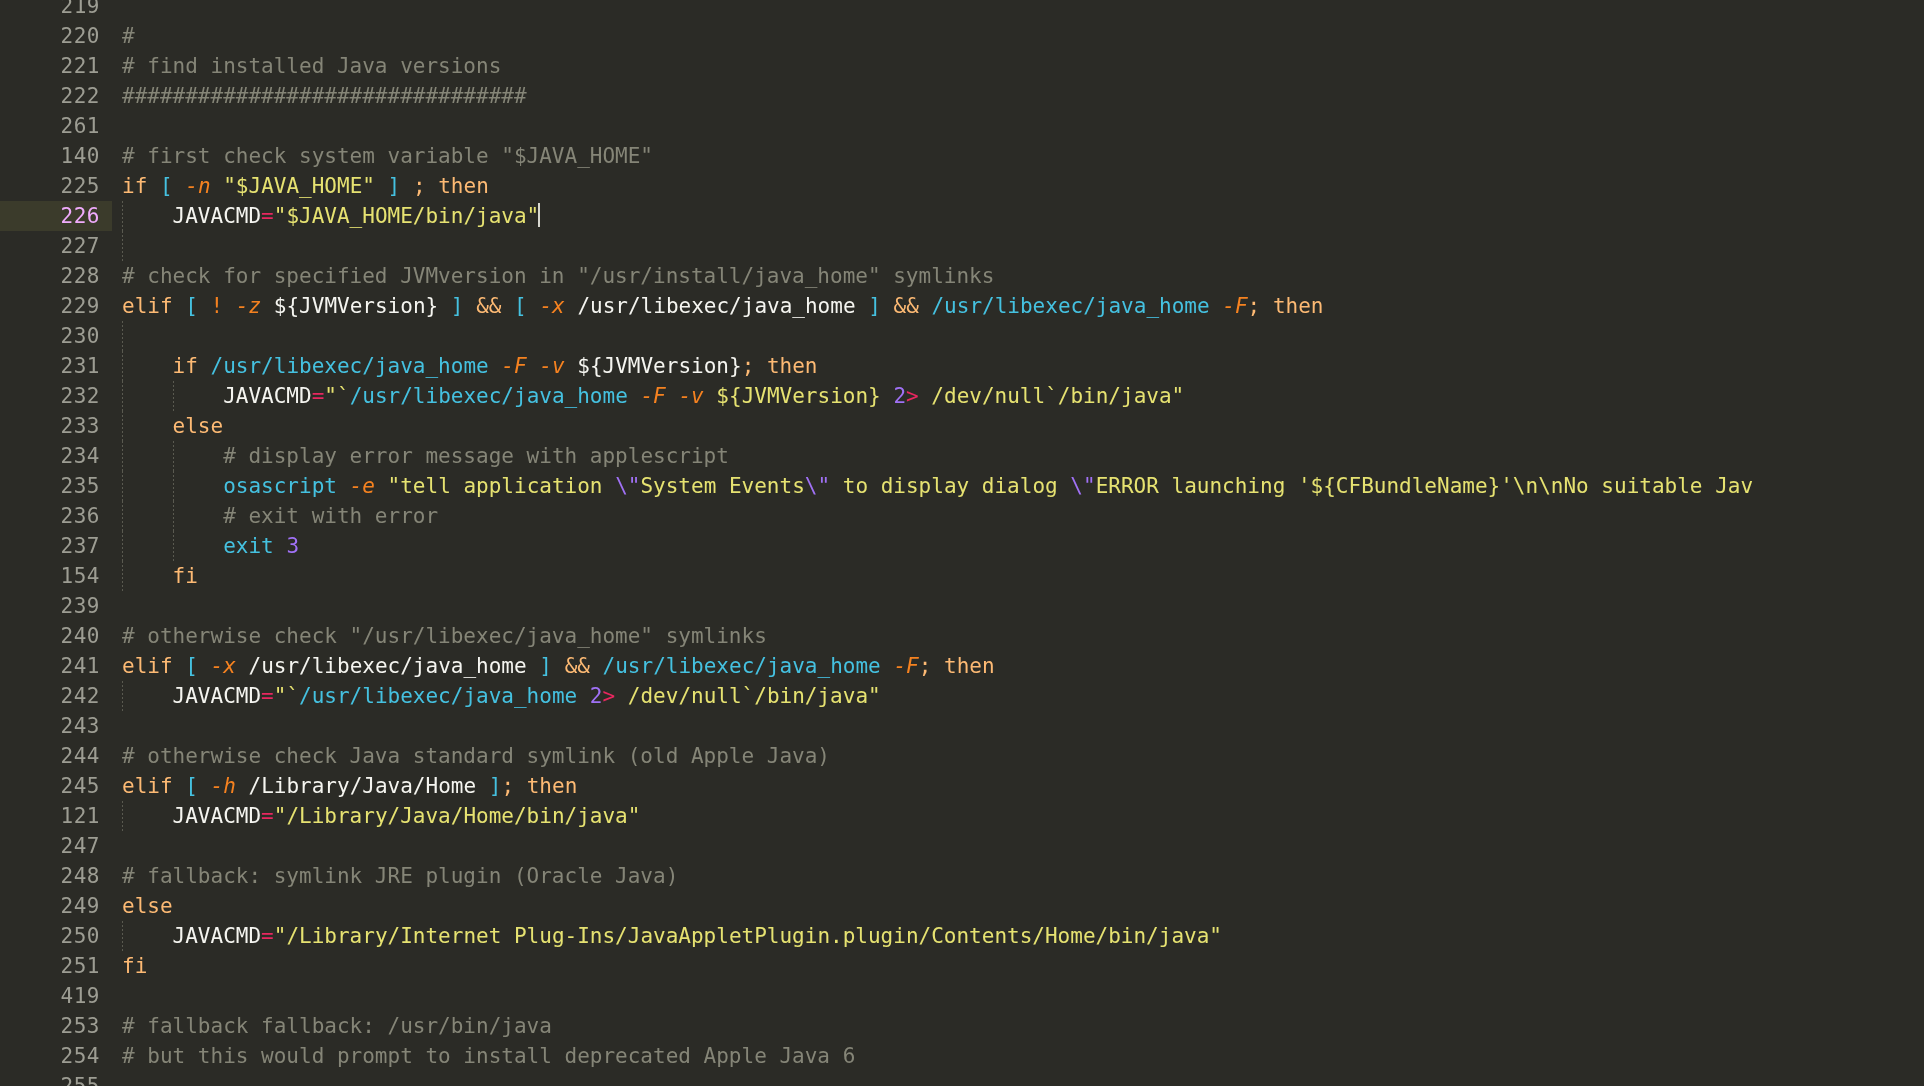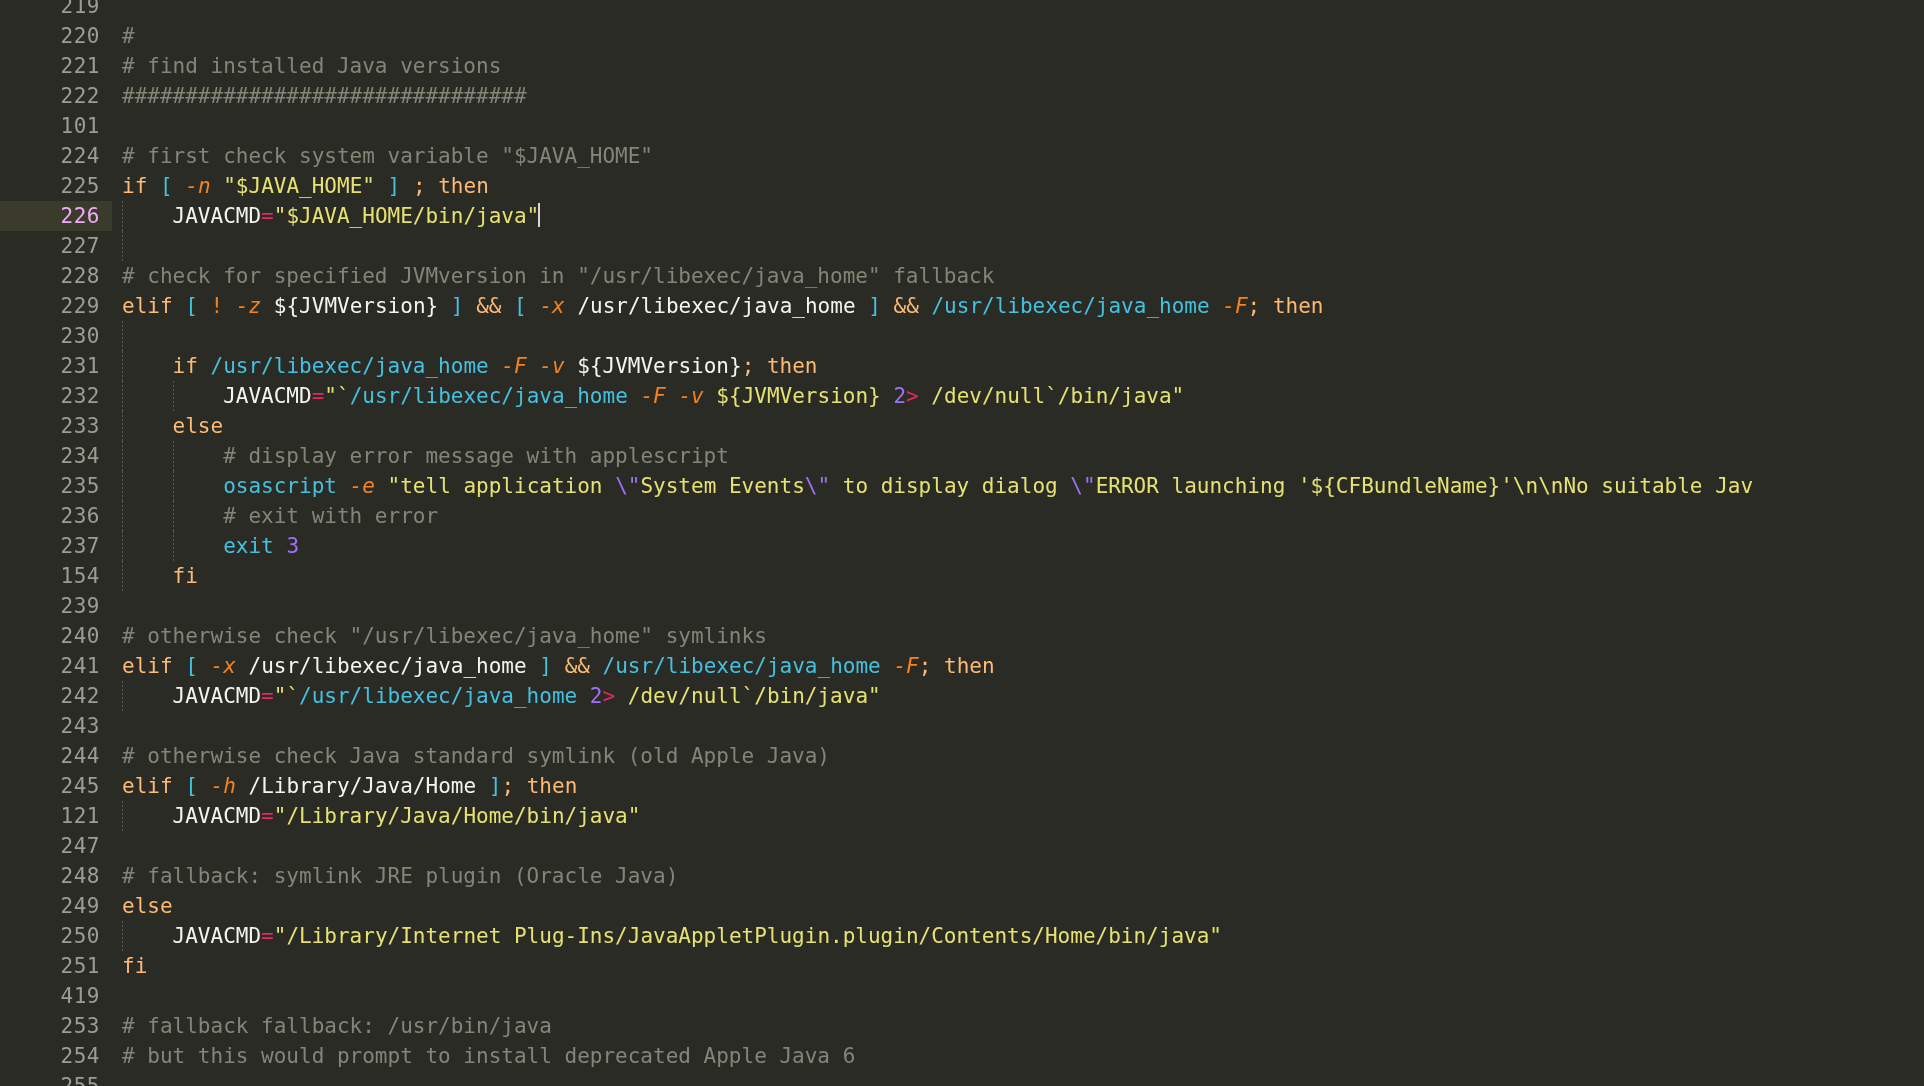--- a/index.html
+++ b/index.html
@@ -71,26 +71,26 @@
 </style>
 </head>
 <body>
 
 <div id="editor">
   <div class="rows" id="rows">
       <div class="row"><div class="gutter">219</div><div class="guides"></div><div class="code"></div></div>
       <div class="row"><div class="gutter">220</div><div class="guides"></div><div class="code"><span class="cmt">#</span></div></div>
       <div class="row"><div class="gutter">221</div><div class="guides"></div><div class="code"><span class="cmt"># find installed Java versions</span></div></div>
       <div class="row"><div class="gutter">222</div><div class="guides"></div><div class="code"><span class="cmt">################################</span></div></div>
-      <div class="row"><div class="gutter">101</div><div class="guides"></div><div class="code"></div></div>
-      <div class="row"><div class="gutter">224</div><div class="guides"></div><div class="code"><span class="cmt"># first check system variable "$JAVA_HOME"</span></div></div>
+      <div class="row"><div class="gutter">261</div><div class="guides"></div><div class="code"></div></div>
+      <div class="row"><div class="gutter">140</div><div class="guides"></div><div class="code"><span class="cmt"># first check system variable "$JAVA_HOME"</span></div></div>
       <div class="row"><div class="gutter">225</div><div class="guides"></div><div class="code"><span class="kw">if</span><span class="plain"> </span><span class="br">[</span><span class="plain"> </span><span class="flag">-n</span><span class="plain"> </span><span class="str">"$JAVA_HOME"</span><span class="plain"> </span><span class="br">]</span><span class="plain"> </span><span class="kw">;</span><span class="plain"> </span><span class="kw">then</span></div></div>
       <div class="row cur"><div class="gutter">226</div><div class="guides"><div class="g" style="left: 0px;"></div></div><div class="code"><span class="plain">    JAVACMD</span><span class="eq">=</span><span class="str">"$JAVA_HOME/bin/java"</span><span class="caret"></span></div></div>
       <div class="row"><div class="gutter">227</div><div class="guides"><div class="g" style="left: 0px;"></div></div><div class="code"></div></div>
-      <div class="row"><div class="gutter">228</div><div class="guides"></div><div class="code"><span class="cmt"># check for specified JVMversion in "/usr/libexec/java_home" fallback</span></div></div>
+      <div class="row"><div class="gutter">228</div><div class="guides"></div><div class="code"><span class="cmt"># check for specified JVMversion in "/usr/install/java_home" symlinks</span></div></div>
       <div class="row"><div class="gutter">229</div><div class="guides"></div><div class="code"><span class="kw">elif</span><span class="plain"> </span><span class="br">[</span><span class="plain"> </span><span class="op">!</span><span class="plain"> </span><span class="flag">-z</span><span class="plain"> </span><span class="var">${JVMVersion}</span><span class="plain"> </span><span class="br">]</span><span class="plain"> </span><span class="kw">&amp;&amp;</span><span class="plain"> </span><span class="br">[</span><span class="plain"> </span><span class="flag">-x</span><span class="plain"> </span><span class="plain">/usr/libexec/java_home</span><span class="plain"> </span><span class="br">]</span><span class="plain"> </span><span class="kw">&amp;&amp;</span><span class="plain"> </span><span class="path">/usr/libexec/java_home</span><span class="plain"> </span><span class="flag">-F</span><span class="kw">;</span><span class="plain"> </span><span class="kw">then</span></div></div>
       <div class="row"><div class="gutter">230</div><div class="guides"><div class="g" style="left: 0px;"></div></div><div class="code"></div></div>
       <div class="row"><div class="gutter">231</div><div class="guides"><div class="g" style="left: 0px;"></div></div><div class="code"><span class="plain">    </span><span class="kw">if</span><span class="plain"> </span><span class="path">/usr/libexec/java_home</span><span class="plain"> </span><span class="flag">-F</span><span class="plain"> </span><span class="flag">-v</span><span class="plain"> </span><span class="var">${JVMVersion}</span><span class="kw">;</span><span class="plain"> </span><span class="kw">then</span></div></div>
       <div class="row"><div class="gutter">232</div><div class="guides"><div class="g" style="left: 0px;"></div><div class="g" style="left: 50.56px;"></div></div><div class="code"><span class="plain">        JAVACMD</span><span class="eq">=</span><span class="str">"</span><span class="str">`</span><span class="path">/usr/libexec/java_home</span><span class="plain"> </span><span class="flag">-F</span><span class="plain"> </span><span class="flag">-v</span><span class="plain"> </span><span class="str">${JVMVersion}</span><span class="plain"> </span><span class="num">2</span><span class="redir">&gt;</span><span class="plain"> </span><span class="str">/dev/null`/bin/java"</span></div></div>
       <div class="row"><div class="gutter">233</div><div class="guides"><div class="g" style="left: 0px;"></div></div><div class="code"><span class="plain">    </span><span class="kw">else</span></div></div>
       <div class="row"><div class="gutter">234</div><div class="guides"><div class="g" style="left: 0px;"></div><div class="g" style="left: 50.56px;"></div></div><div class="code"><span class="plain">        </span><span class="cmt"># display error message with applescript</span></div></div>
       <div class="row"><div class="gutter">235</div><div class="guides"><div class="g" style="left: 0px;"></div><div class="g" style="left: 50.56px;"></div></div><div class="code"><span class="plain">        </span><span class="path">osascript</span><span class="plain"> </span><span class="flag">-e</span><span class="plain"> </span><span class="str">"tell application </span><span class="esc">\"</span><span class="str">System Events</span><span class="esc">\"</span><span class="str"> to display dialog </span><span class="esc">\"</span><span class="str">ERROR launching '${CFBundleName}'\n\nNo suitable Jav</span></div></div>
       <div class="row"><div class="gutter">236</div><div class="guides"><div class="g" style="left: 0px;"></div><div class="g" style="left: 50.56px;"></div></div><div class="code"><span class="plain">        </span><span class="cmt"># exit with error</span></div></div>
       <div class="row"><div class="gutter">237</div><div class="guides"><div class="g" style="left: 0px;"></div><div class="g" style="left: 50.56px;"></div></div><div class="code"><span class="plain">        </span><span class="path">exit</span><span class="plain"> </span><span class="num">3</span></div></div>
       <div class="row"><div class="gutter">154</div><div class="guides"><div class="g" style="left: 0px;"></div></div><div class="code"><span class="plain">    </span><span class="kw">fi</span></div></div>

